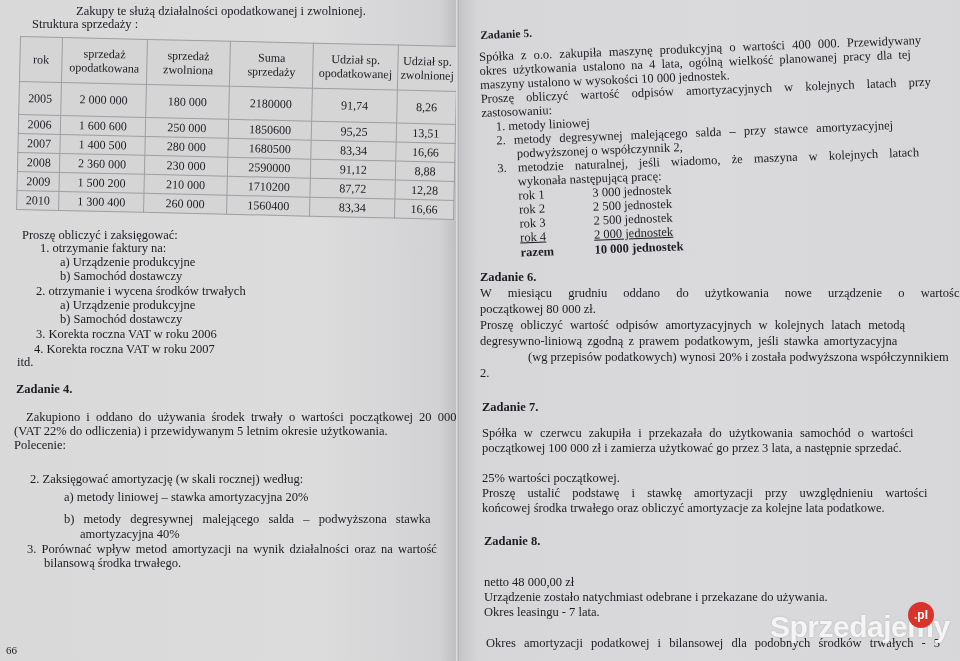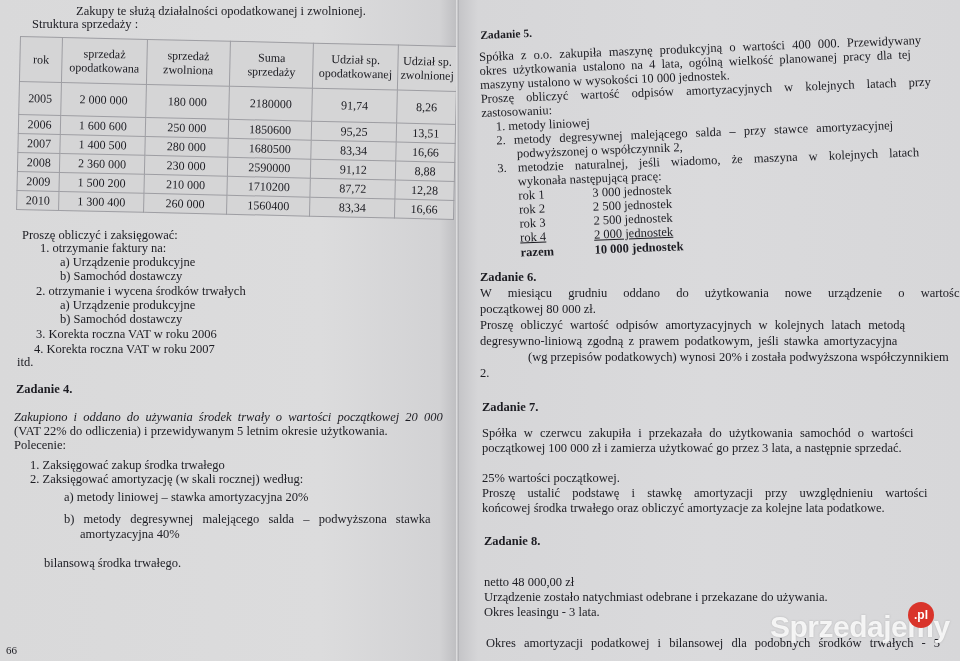--- a/index.html
+++ b/index.html
@@ -100,28 +100,28 @@
   <div class="txt" style="left:60px;top:255px;">a)   Urządzenie produkcyjne</div>
   <div class="txt" style="left:60px;top:269px;">b)   Samochód dostawczy</div>
   <div class="txt" style="left:36px;top:284px;">2. otrzymanie i wycena środków trwałych</div>
   <div class="txt" style="left:60px;top:298px;">a)   Urządzenie produkcyjne</div>
   <div class="txt" style="left:60px;top:312px;">b)   Samochód dostawczy</div>
   <div class="txt" style="left:36px;top:327px;">3. Korekta roczna VAT w roku 2006</div>
   <div class="txt" style="left:34px;top:342px;">4. Korekta roczna VAT w roku 2007</div>
   <div class="txt" style="left:17px;top:355px;">itd.</div>
 
   <div class="txt bold" style="left:16px;top:382px;">Zadanie 4.</div>
-  <div class="txt" style="left:14px;top:410px;word-spacing:3px;font-style:italic;">Zakupiono i oddano do używania środek trwały o wartości początkowej 20 000</div>
+  <div class="txt" style="left:26px;top:410px;word-spacing:3px;">Zakupiono i oddano do używania środek trwały o wartości początkowej 20 000</div>
   <div class="txt" style="left:14px;top:424px;">(VAT 22% do odliczenia) i przewidywanym 5 letnim okresie użytkowania.</div>
   <div class="txt" style="left:14px;top:438px;">Polecenie:</div>
-  <div class="txt" style="left:30px;top:458px;">1.  Zaksięgować zakup środka trwałego</div>
   <div class="txt" style="left:30px;top:472px;">2.  Zaksięgować amortyzację (w skali rocznej) według:</div>
   <div class="txt" style="left:64px;top:490px;">a)  metody liniowej – stawka amortyzacyjna 20%</div>
   <div class="txt" style="left:64px;top:512px;word-spacing:6px;">b)  metody degresywnej malejącego salda – podwyższona stawka</div>
   <div class="txt" style="left:80px;top:527px;">amortyzacyjna 40%</div>
+  <div class="txt" style="left:27px;top:542px;word-spacing:2px;">3.  Porównać wpływ metod amortyzacji na wynik działalności oraz na wartość</div>
   <div class="txt" style="left:44px;top:556px;">bilansową środka trwałego.</div>
 
   <div class="pagenum">66</div>
 </div>
 
 <div class="page page-right">
   <div class="rot-r" style="position:absolute;left:20px;top:28px;width:470px;height:230px;">
     <div class="txt bold" style="left:2px;top:0px;font-size:11.5px;">Zadanie 5.</div>
     <div class="txt" style="left:0px;top:22px;word-spacing:4px;">Spółka z o.o. zakupiła maszynę produkcyjną o wartości 400 000. Przewidywany</div>
     <div class="txt" style="left:0px;top:36px;word-spacing:3px;">okres użytkowania ustalono na 4 lata, ogólną wielkość planowanej pracy dla tej</div>
@@ -157,20 +157,20 @@
   <div class="txt bold" style="left:24px;top:400px;">Zadanie 7.</div>
   <div class="txt" style="left:24px;top:426px;word-spacing:4px;">Spółka w czerwcu zakupiła i przekazała do użytkowania samochód o wartości</div>
   <div class="txt" style="left:24px;top:441px;">początkowej 100 000 zł i zamierza użytkować go przez 3 lata, a następnie sprzedać.</div>
   <div class="txt" style="left:24px;top:471px;">25% wartości początkowej.</div>
   <div class="txt" style="left:24px;top:486px;word-spacing:9px;">Proszę ustalić podstawę i stawkę amortyzacji przy uwzględnieniu wartości</div>
   <div class="txt" style="left:24px;top:501px;">końcowej środka trwałego oraz obliczyć amortyzacje za kolejne lata podatkowe.</div>
 
   <div class="txt bold" style="left:26px;top:534px;">Zadanie 8.</div>
   <div class="txt" style="left:26px;top:575px;">netto 48 000,00 zł</div>
   <div class="txt" style="left:26px;top:590px;">Urządzenie zostało natychmiast odebrane i przekazane do używania.</div>
-  <div class="txt" style="left:26px;top:605px;">Okres leasingu - 3 lata.</div>
+  <div class="txt" style="left:26px;top:605px;">Okres leasingu - 7 lata.</div>
   <div class="txt" style="left:28px;top:636px;word-spacing:5px;">Okres amortyzacji podatkowej i bilansowej dla podobnych środków trwałych - 5</div>
 </div>
 
 <div class="gutter-line"></div>
 
 <div class="watermark">Sprzedajemy</div>
 <div class="wm-badge">.pl</div>
 
 </body></html>

